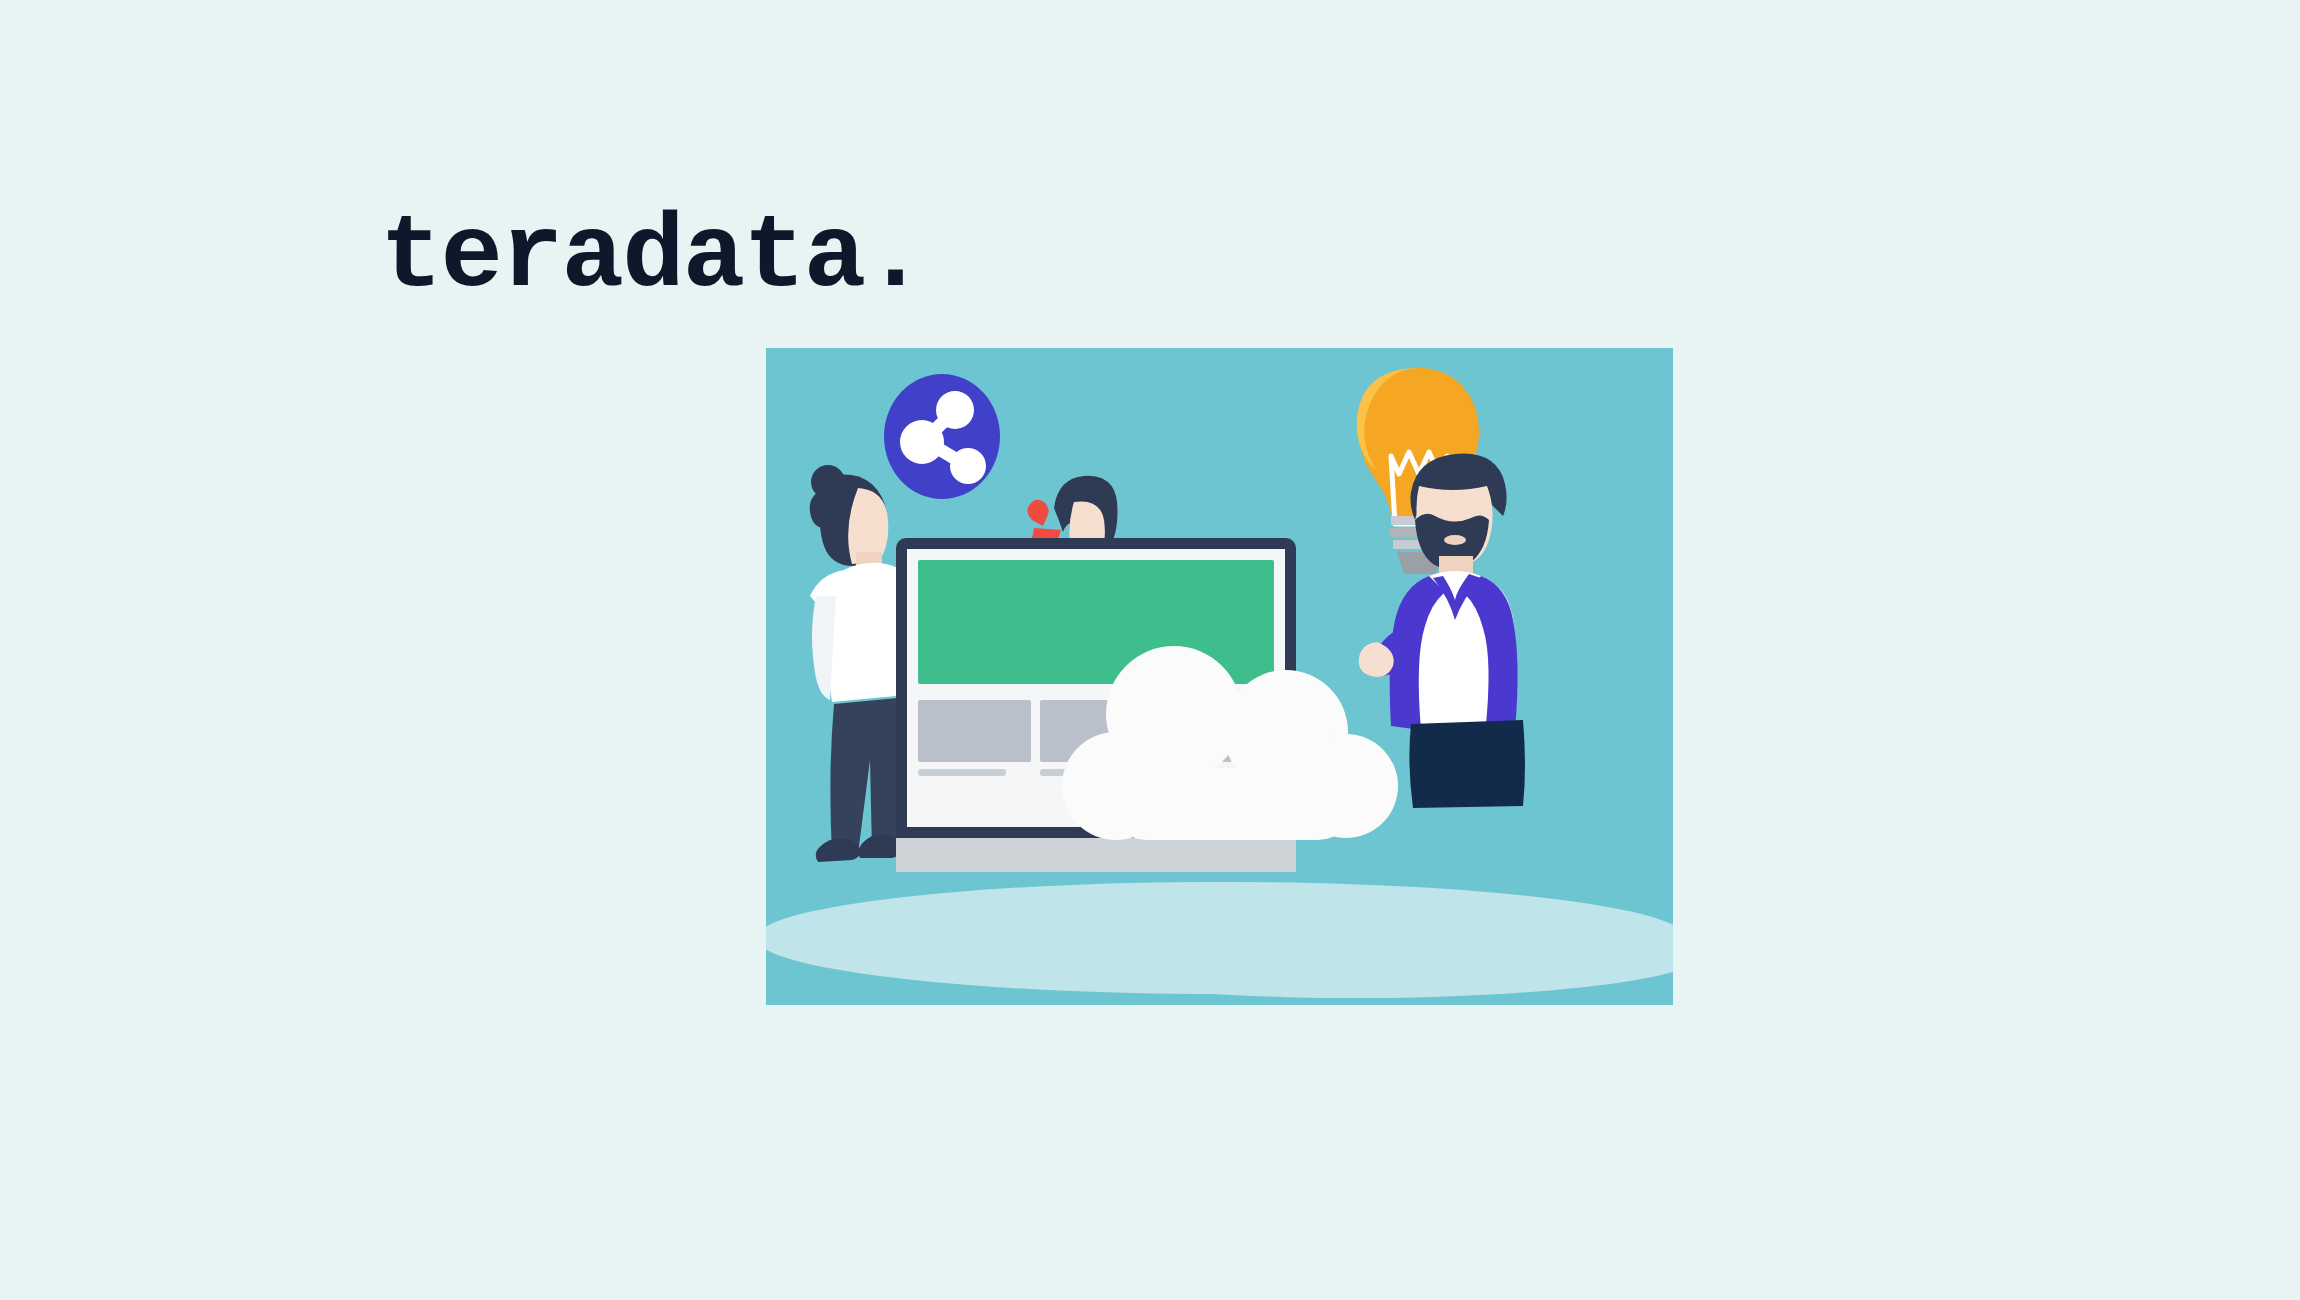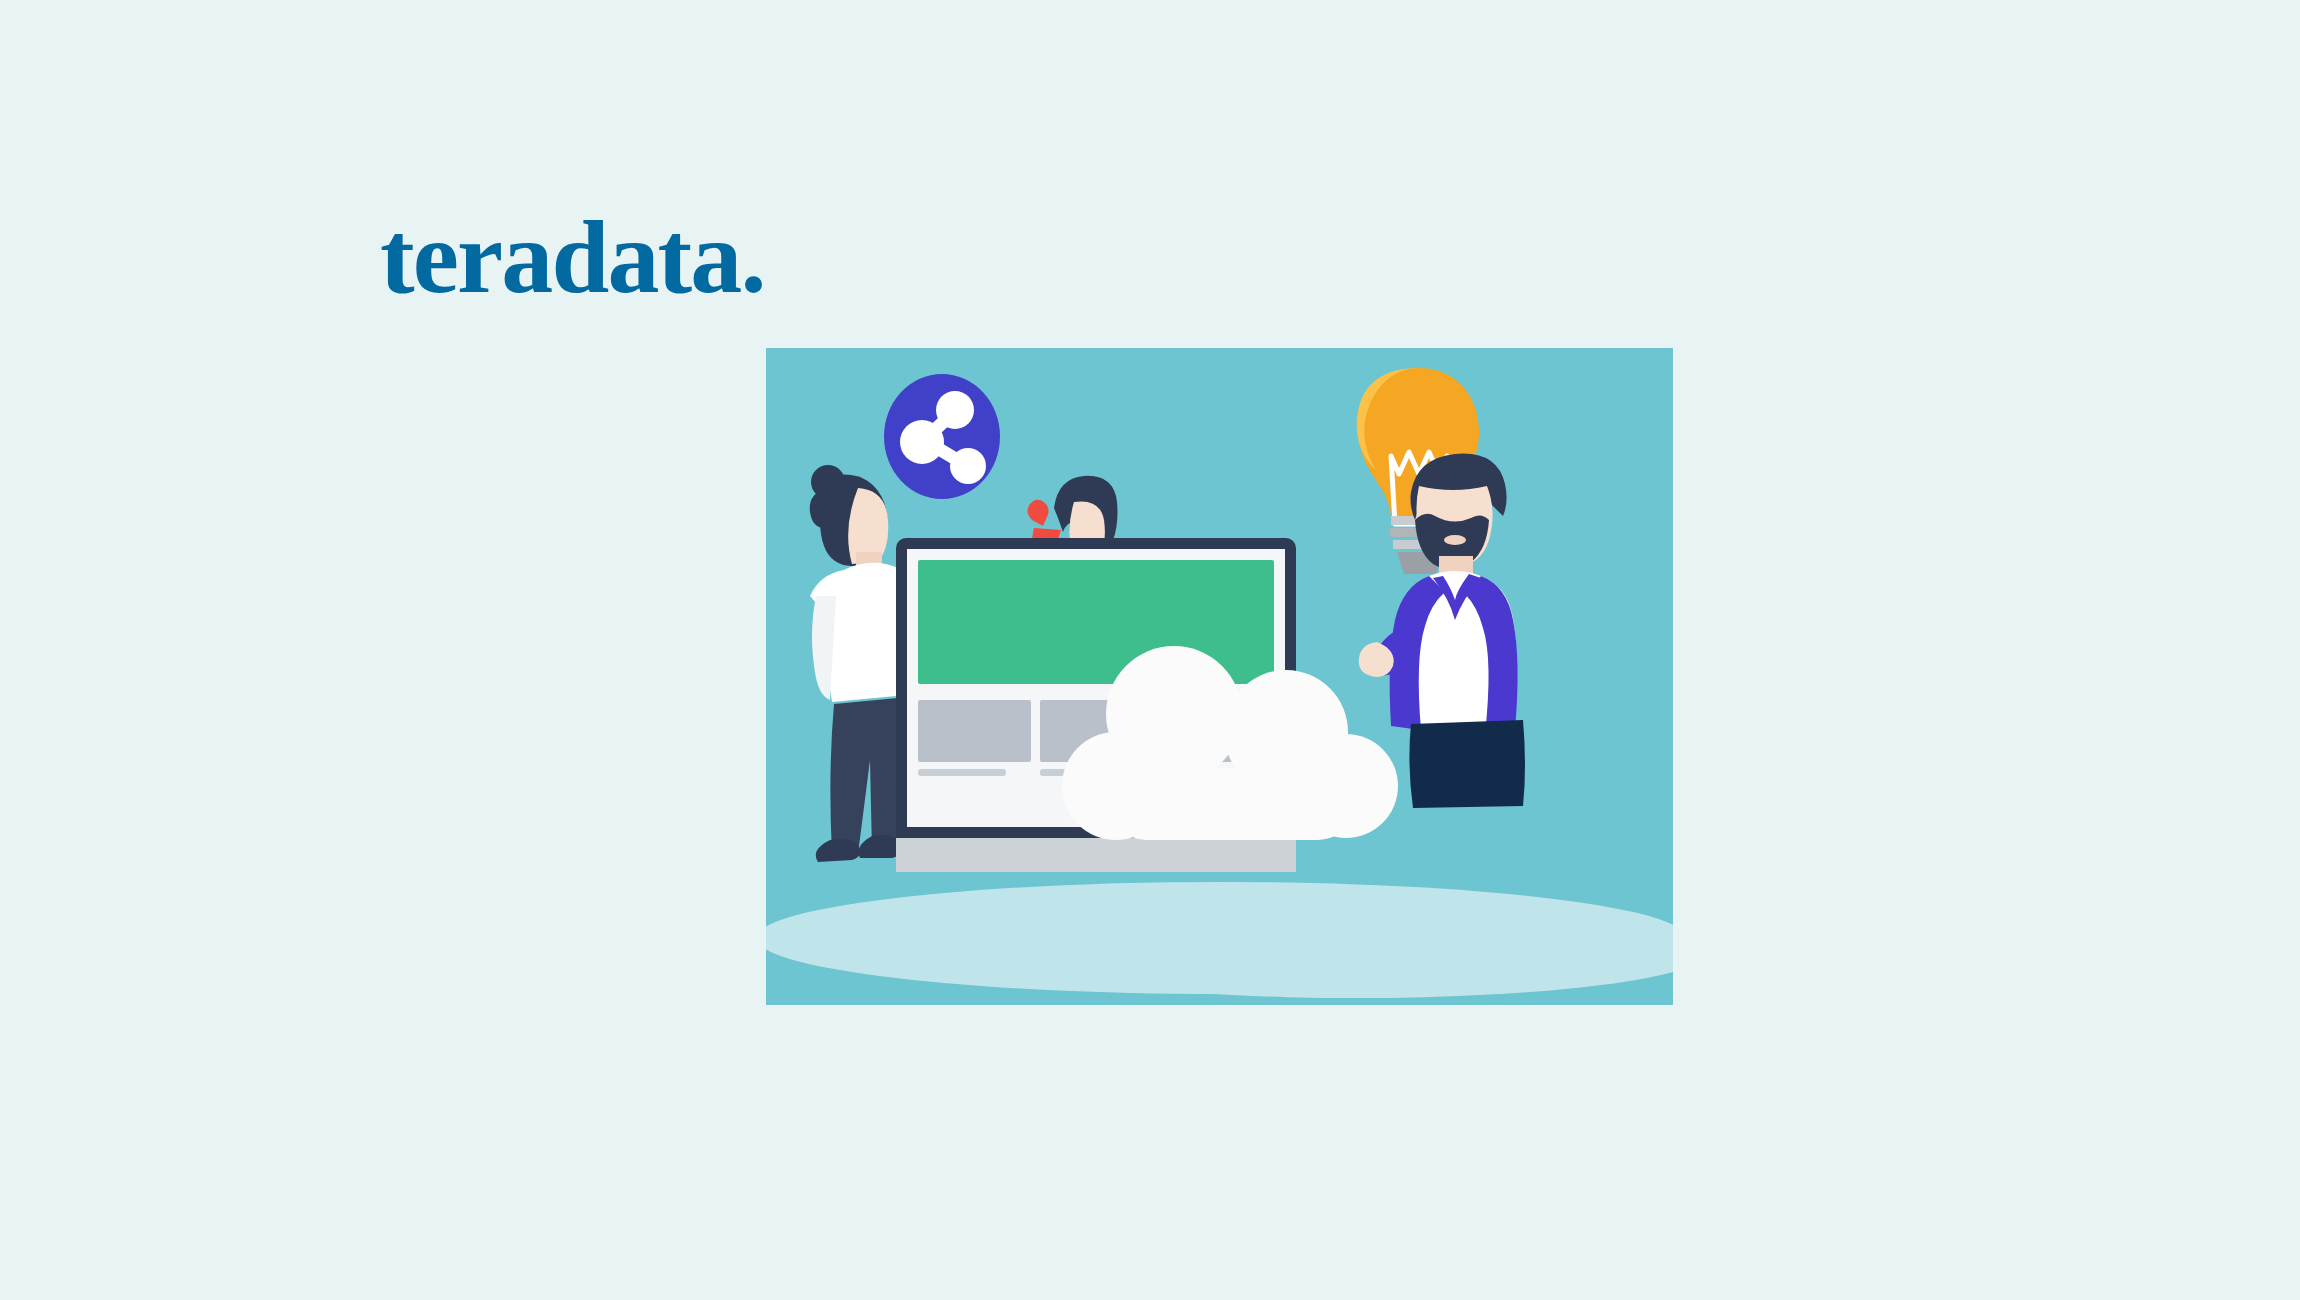--- a/index.html
+++ b/index.html
@@ -27,25 +27,25 @@
   
   #brand-logo {
     position: absolute;
     left: 380px;
     top: 205px;
     line-height: 1;
     user-select: none;
   }
   #brand-logo .wordmark {
     display: block;
-    font-family: Liberation Serif, serif;
+    font-family: Liberation Mono, monospace;
     font-weight: 700;
     font-size: 104px;
     letter-spacing: -0.018em;
-    color: #0369a1;
+    color: #0f172a;
     line-height: 1.0;
   }
 
   
   #illustration-panel {
     position: absolute;
     left: 766px;
     top: 348px;
     width: 907px;
     height: 657px;

